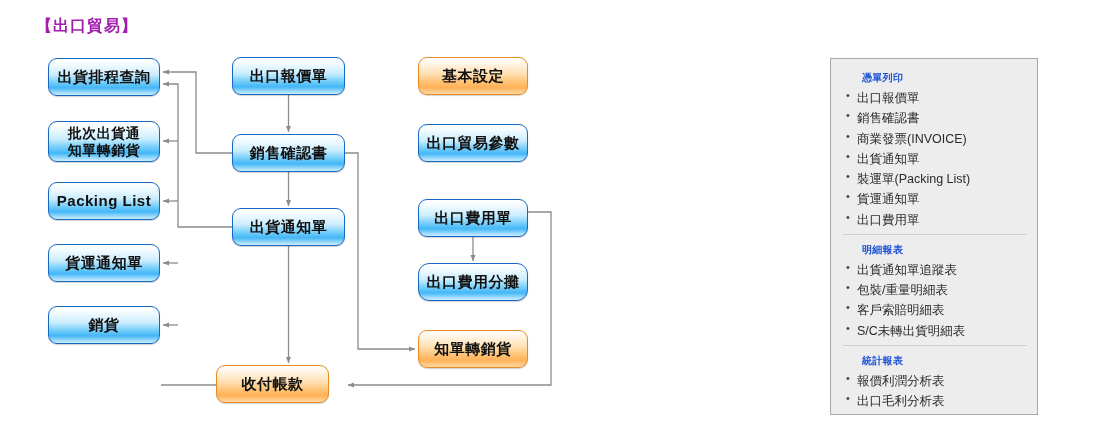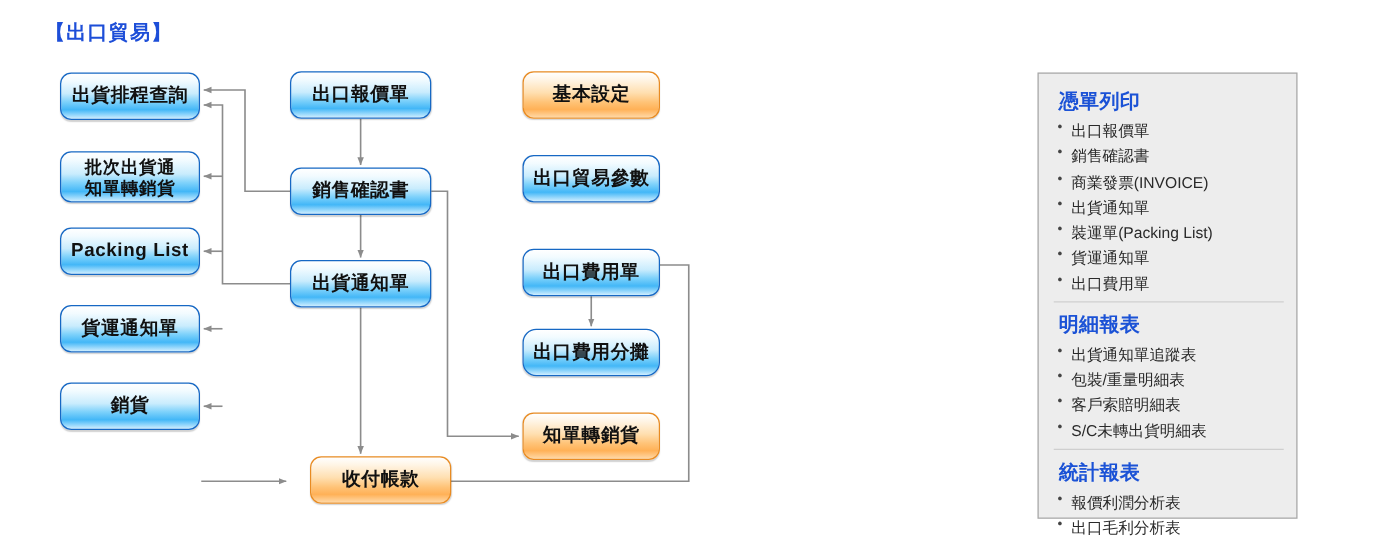--- a/index.html
+++ b/index.html
@@ -8,21 +8,21 @@
     background:#ffffff;
     font-family:"Liberation Sans","DejaVu Sans",sans-serif;
     overflow:hidden;
   }
   #root{position:relative;width:1100px;height:436px;}
 
   
   .diagram-title{
     position:absolute;left:36px;top:16px;
     font-size:16px;font-weight:bold;
-    color:#1d4ed8;letter-spacing:1px;
+    color:#a21caf;letter-spacing:1px;
     white-space:nowrap;
   }
 
   
   .node{
     position:absolute;
     box-sizing:border-box;
     display:flex;align-items:center;justify-content:center;
     text-align:center;
     font-size:15px;
@@ -70,23 +70,23 @@
     border:1px solid #A8A8A8;
     padding:12px 10px 8px 12px;
   }
   .panel-section{margin-bottom:4px;}
   .panel-section + .panel-section{
     border-top:1px solid #CFCFCF;
     padding-top:8px;
   }
   .panel-heading{
     color:#1B52D6;
-    font-size:16px;
+    font-size:10px;
     font-weight:bold;
-    margin:0 0 3px 4px;
+    margin:0 0 3px 19px;
     letter-spacing:0.3px;
   }
   .panel-list{list-style:none;margin:0;padding:0;}
   .panel-list li{
     font-size:12.5px;
     color:#2A2A2A;
     line-height:1.62;
     padding-left:14px;
     position:relative;
     white-space:nowrap;
@@ -143,21 +143,21 @@
   <div class="node blue" style="left:48px;top:58px;width:112px;height:38px;">出貨排程查詢</div>
   <div class="node blue two-line" style="left:48px;top:121px;width:112px;height:41px;">批次出貨通
 知單轉銷貨</div>
   <div class="node blue" style="left:48px;top:182px;width:112px;height:38px;">Packing List</div>
   <div class="node blue" style="left:48px;top:244px;width:112px;height:38px;">貨運通知單</div>
   <div class="node blue" style="left:48px;top:306px;width:112px;height:38px;">銷貨</div>
 
   <div class="node blue" style="left:232px;top:57px;width:113px;height:38px;">出口報價單</div>
   <div class="node blue" style="left:232px;top:134px;width:113px;height:38px;">銷售確認書</div>
   <div class="node blue" style="left:232px;top:208px;width:113px;height:38px;">出貨通知單</div>
-  <div class="node orange" style="left:248px;top:365px;width:113px;height:38px;">收付帳款</div>
+  <div class="node orange" style="left:216px;top:365px;width:113px;height:38px;">收付帳款</div>
 
   <div class="node orange" style="left:418px;top:57px;width:110px;height:38px;">基本設定</div>
   <div class="node blue" style="left:418px;top:124px;width:110px;height:38px;">出口貿易參數</div>
   <div class="node blue" style="left:418px;top:199px;width:110px;height:38px;">出口費用單</div>
   <div class="node blue" style="left:418px;top:263px;width:110px;height:38px;border-radius:11px;">出口費用分攤</div>
   <div class="node orange" style="left:418px;top:330px;width:110px;height:38px;">知單轉銷貨</div>
 
   <div class="side-panel">
 
     <div class="panel-section">

